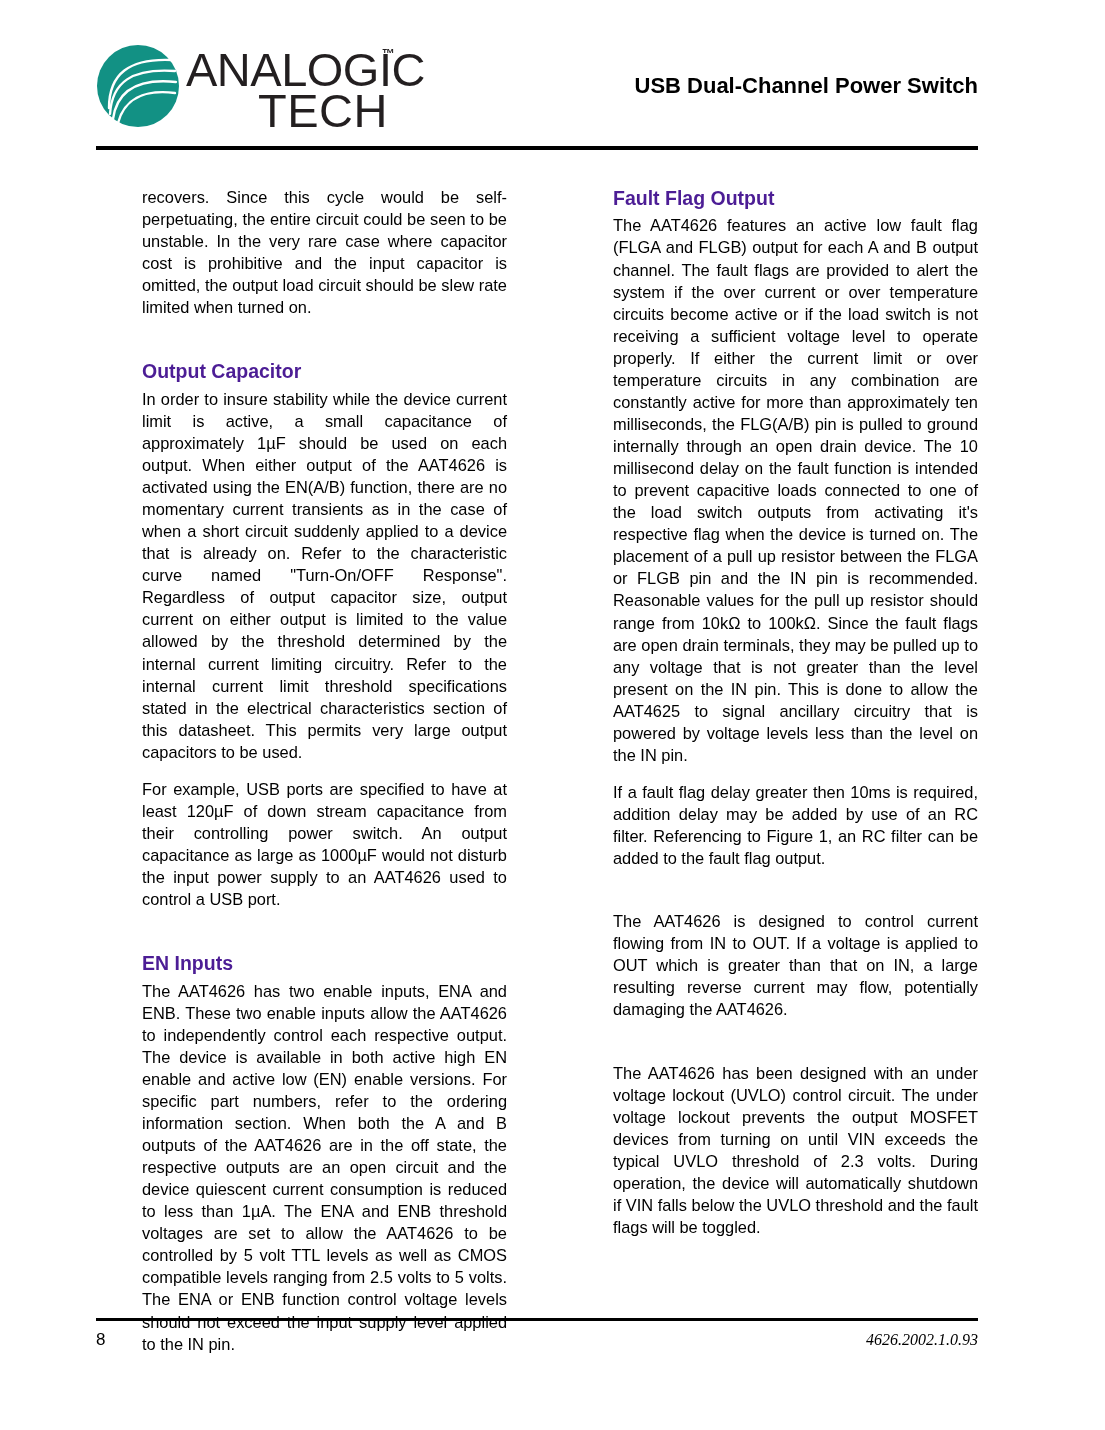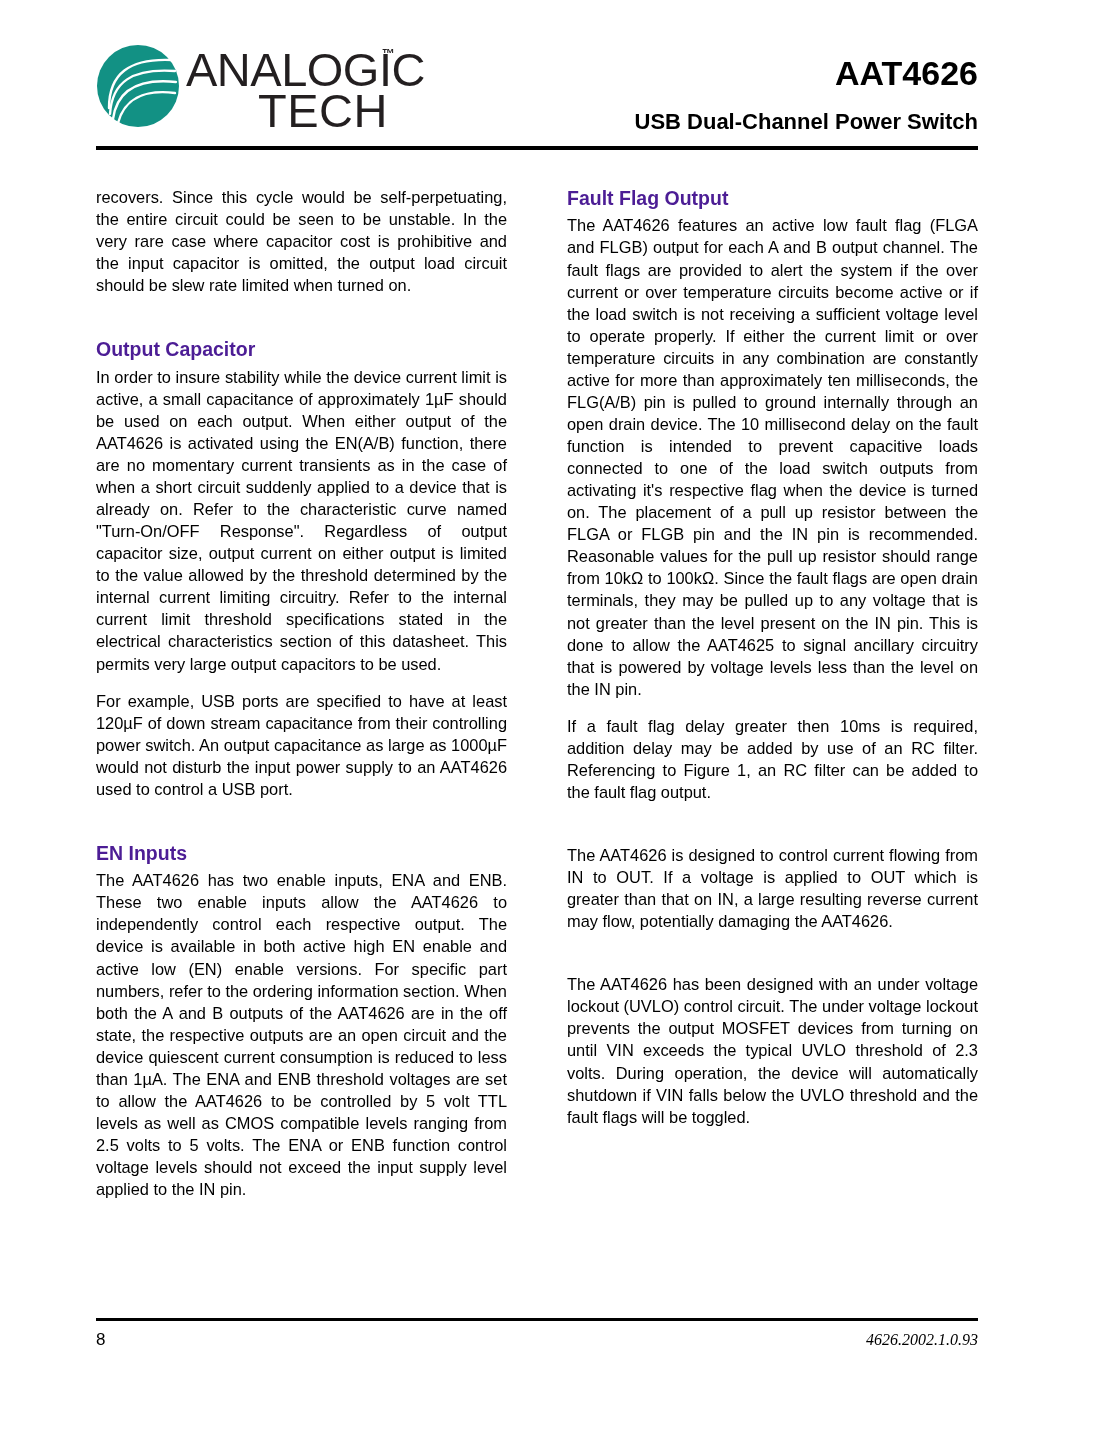--- a/index.html
+++ b/index.html
@@ -119,20 +119,21 @@
   .content {
     position: absolute;
     left: 96px;
     top: 186px;
     width: 882px;
     display: flex;
     gap: 60px;
   }
   .column {
     width: 411px;
+    margin-left: 46px;
   }
 
   h2.sec {
     font-size: 19.5px;
     font-weight: bold;
     margin: 0 0 4px 0;
     padding: 0;
     line-height: 1.25;
     color: #4c1d95;
   }
@@ -200,21 +201,20 @@
         </svg>
       </div>
       <div class="logo-wordmark">
         <span class="wm-top">ANALOGIC</span>
         <span class="wm-tm">™</span>
         <span class="wm-bottom">TECH</span>
       </div>
     </div>
 
     <div class="header-titles">
-      <div class="part-number">AAT4626</div>
       <div class="part-desc">USB Dual-Channel Power Switch</div>
     </div>
   </div>
   <div class="header-rule"></div>
 
   <div class="content">
 
     <div class="column">
 
       <p class="body">recovers.  Since this cycle would be self-perpetuating, the entire circuit could be seen to be unstable.  In the very rare case where capacitor cost is prohibitive and the input capacitor is omitted, the output load circuit should be slew rate limited when turned on.</p>

